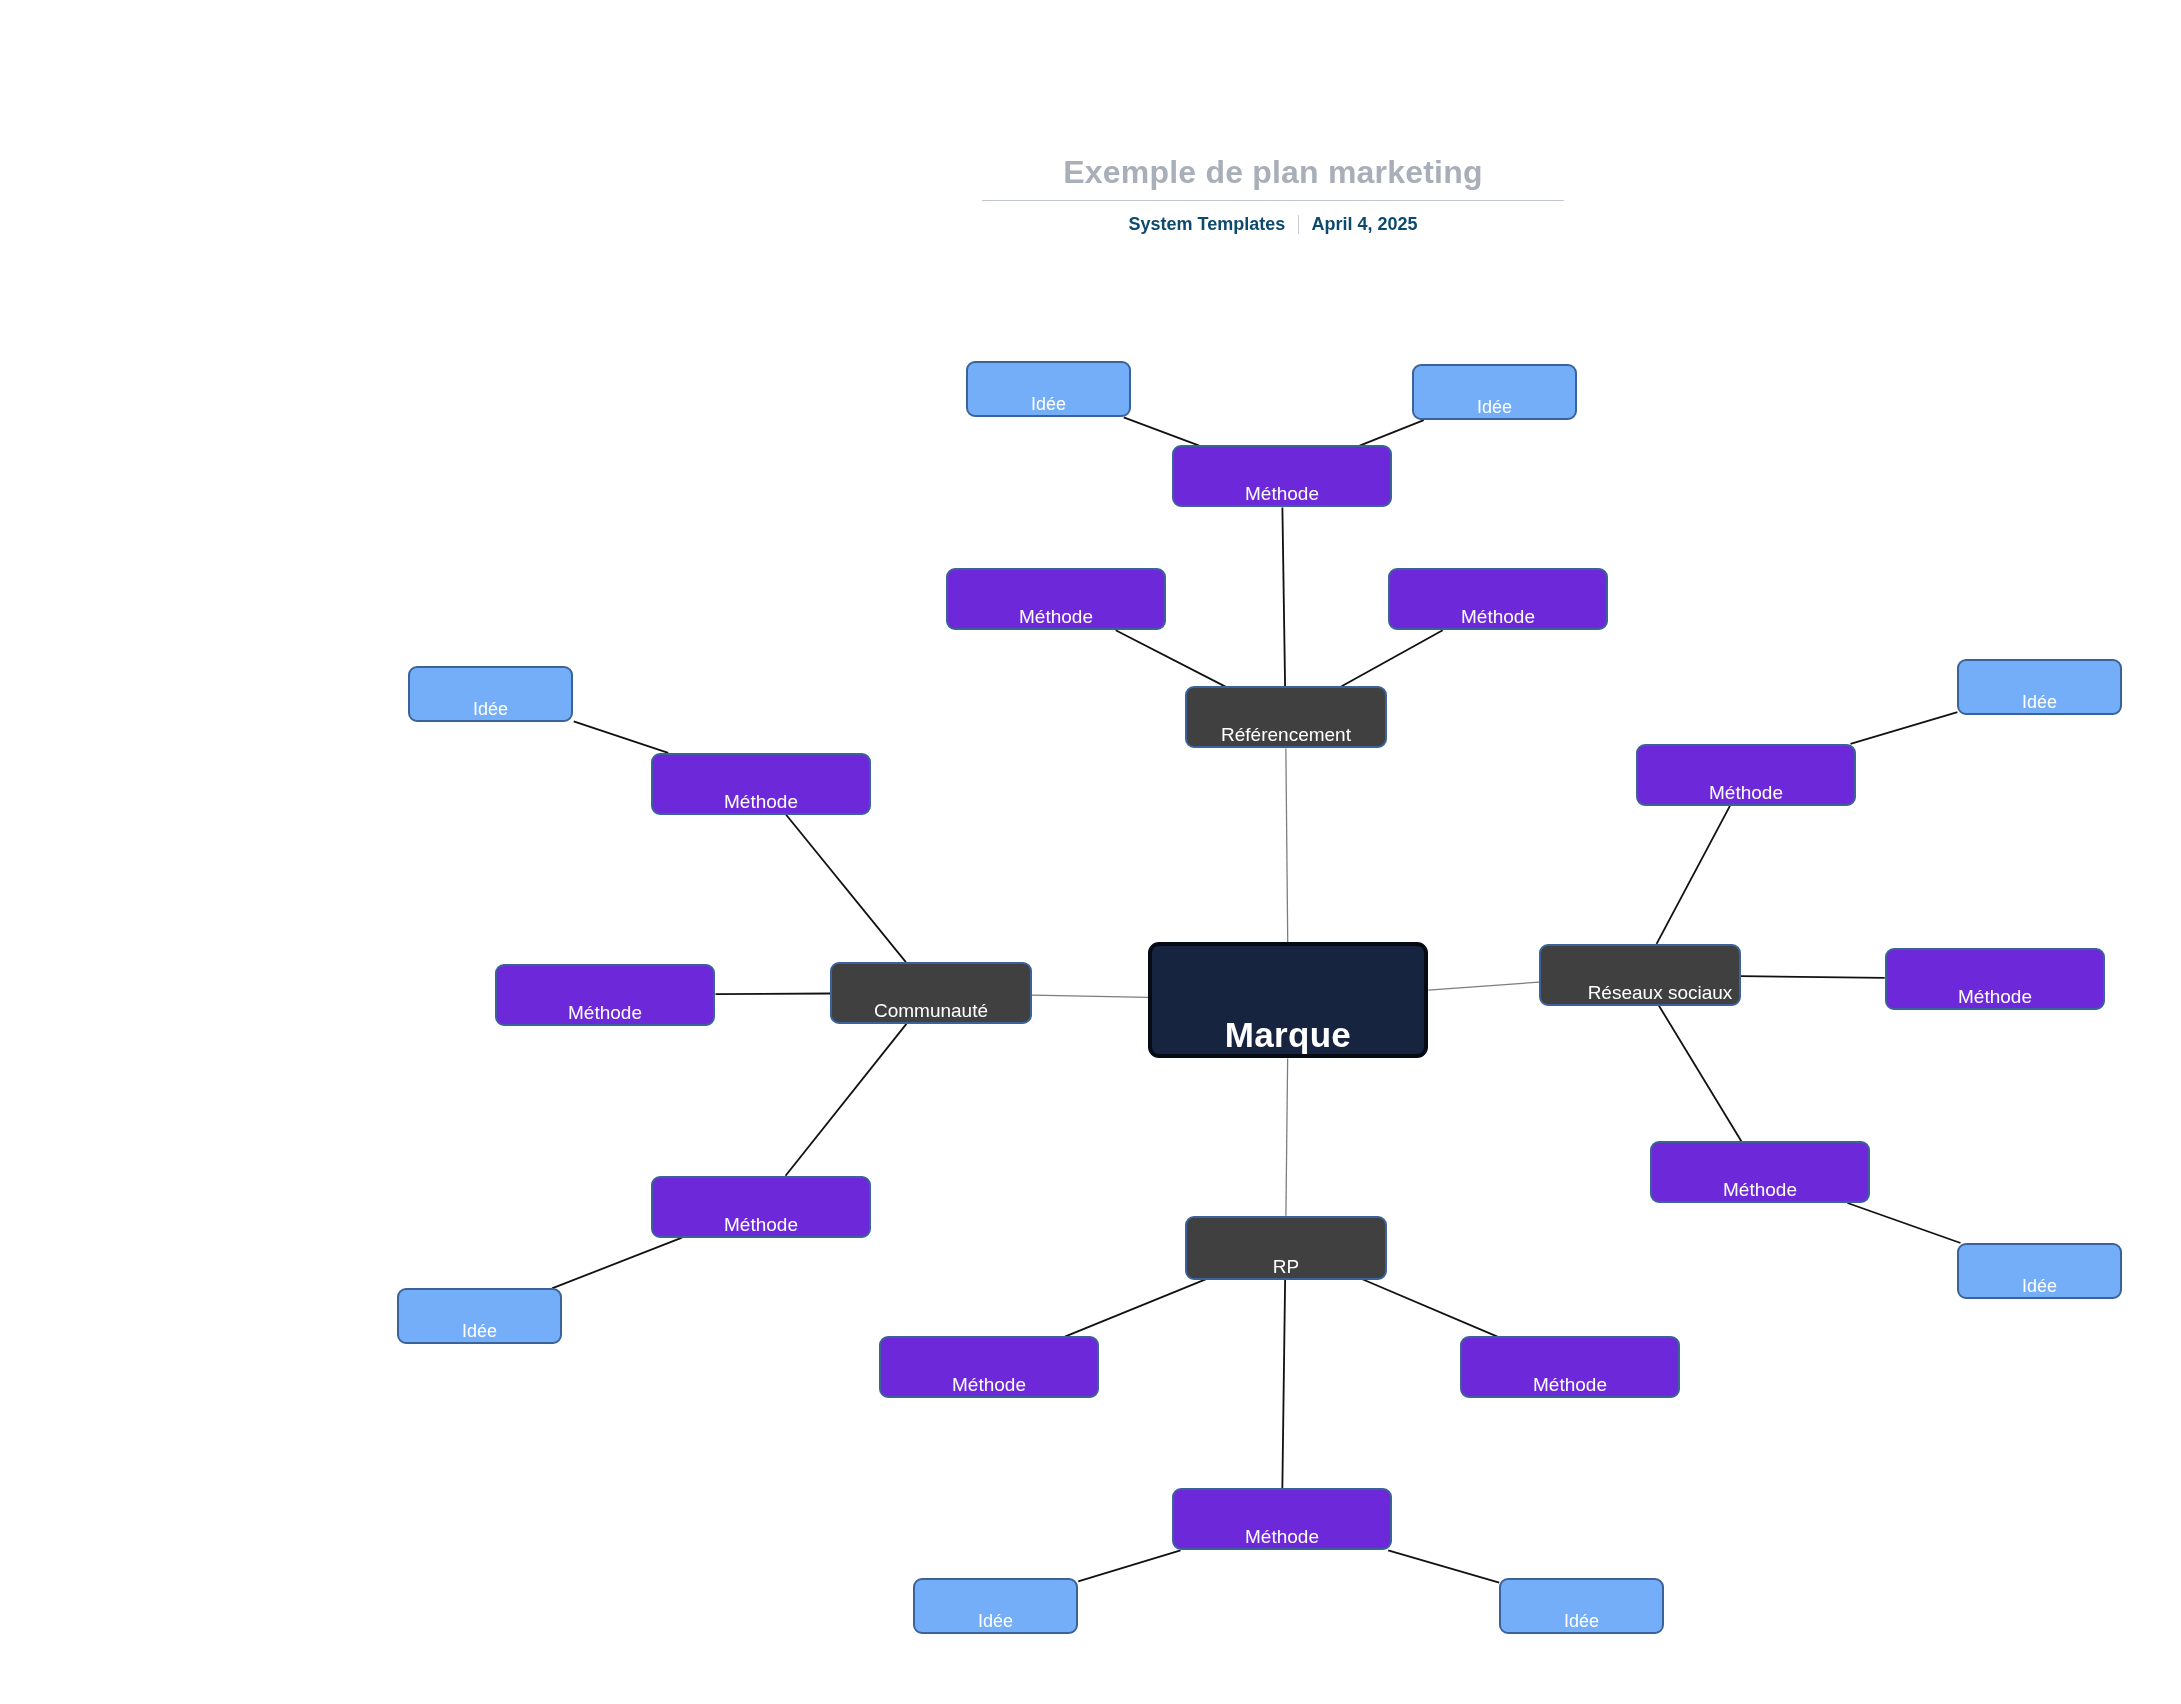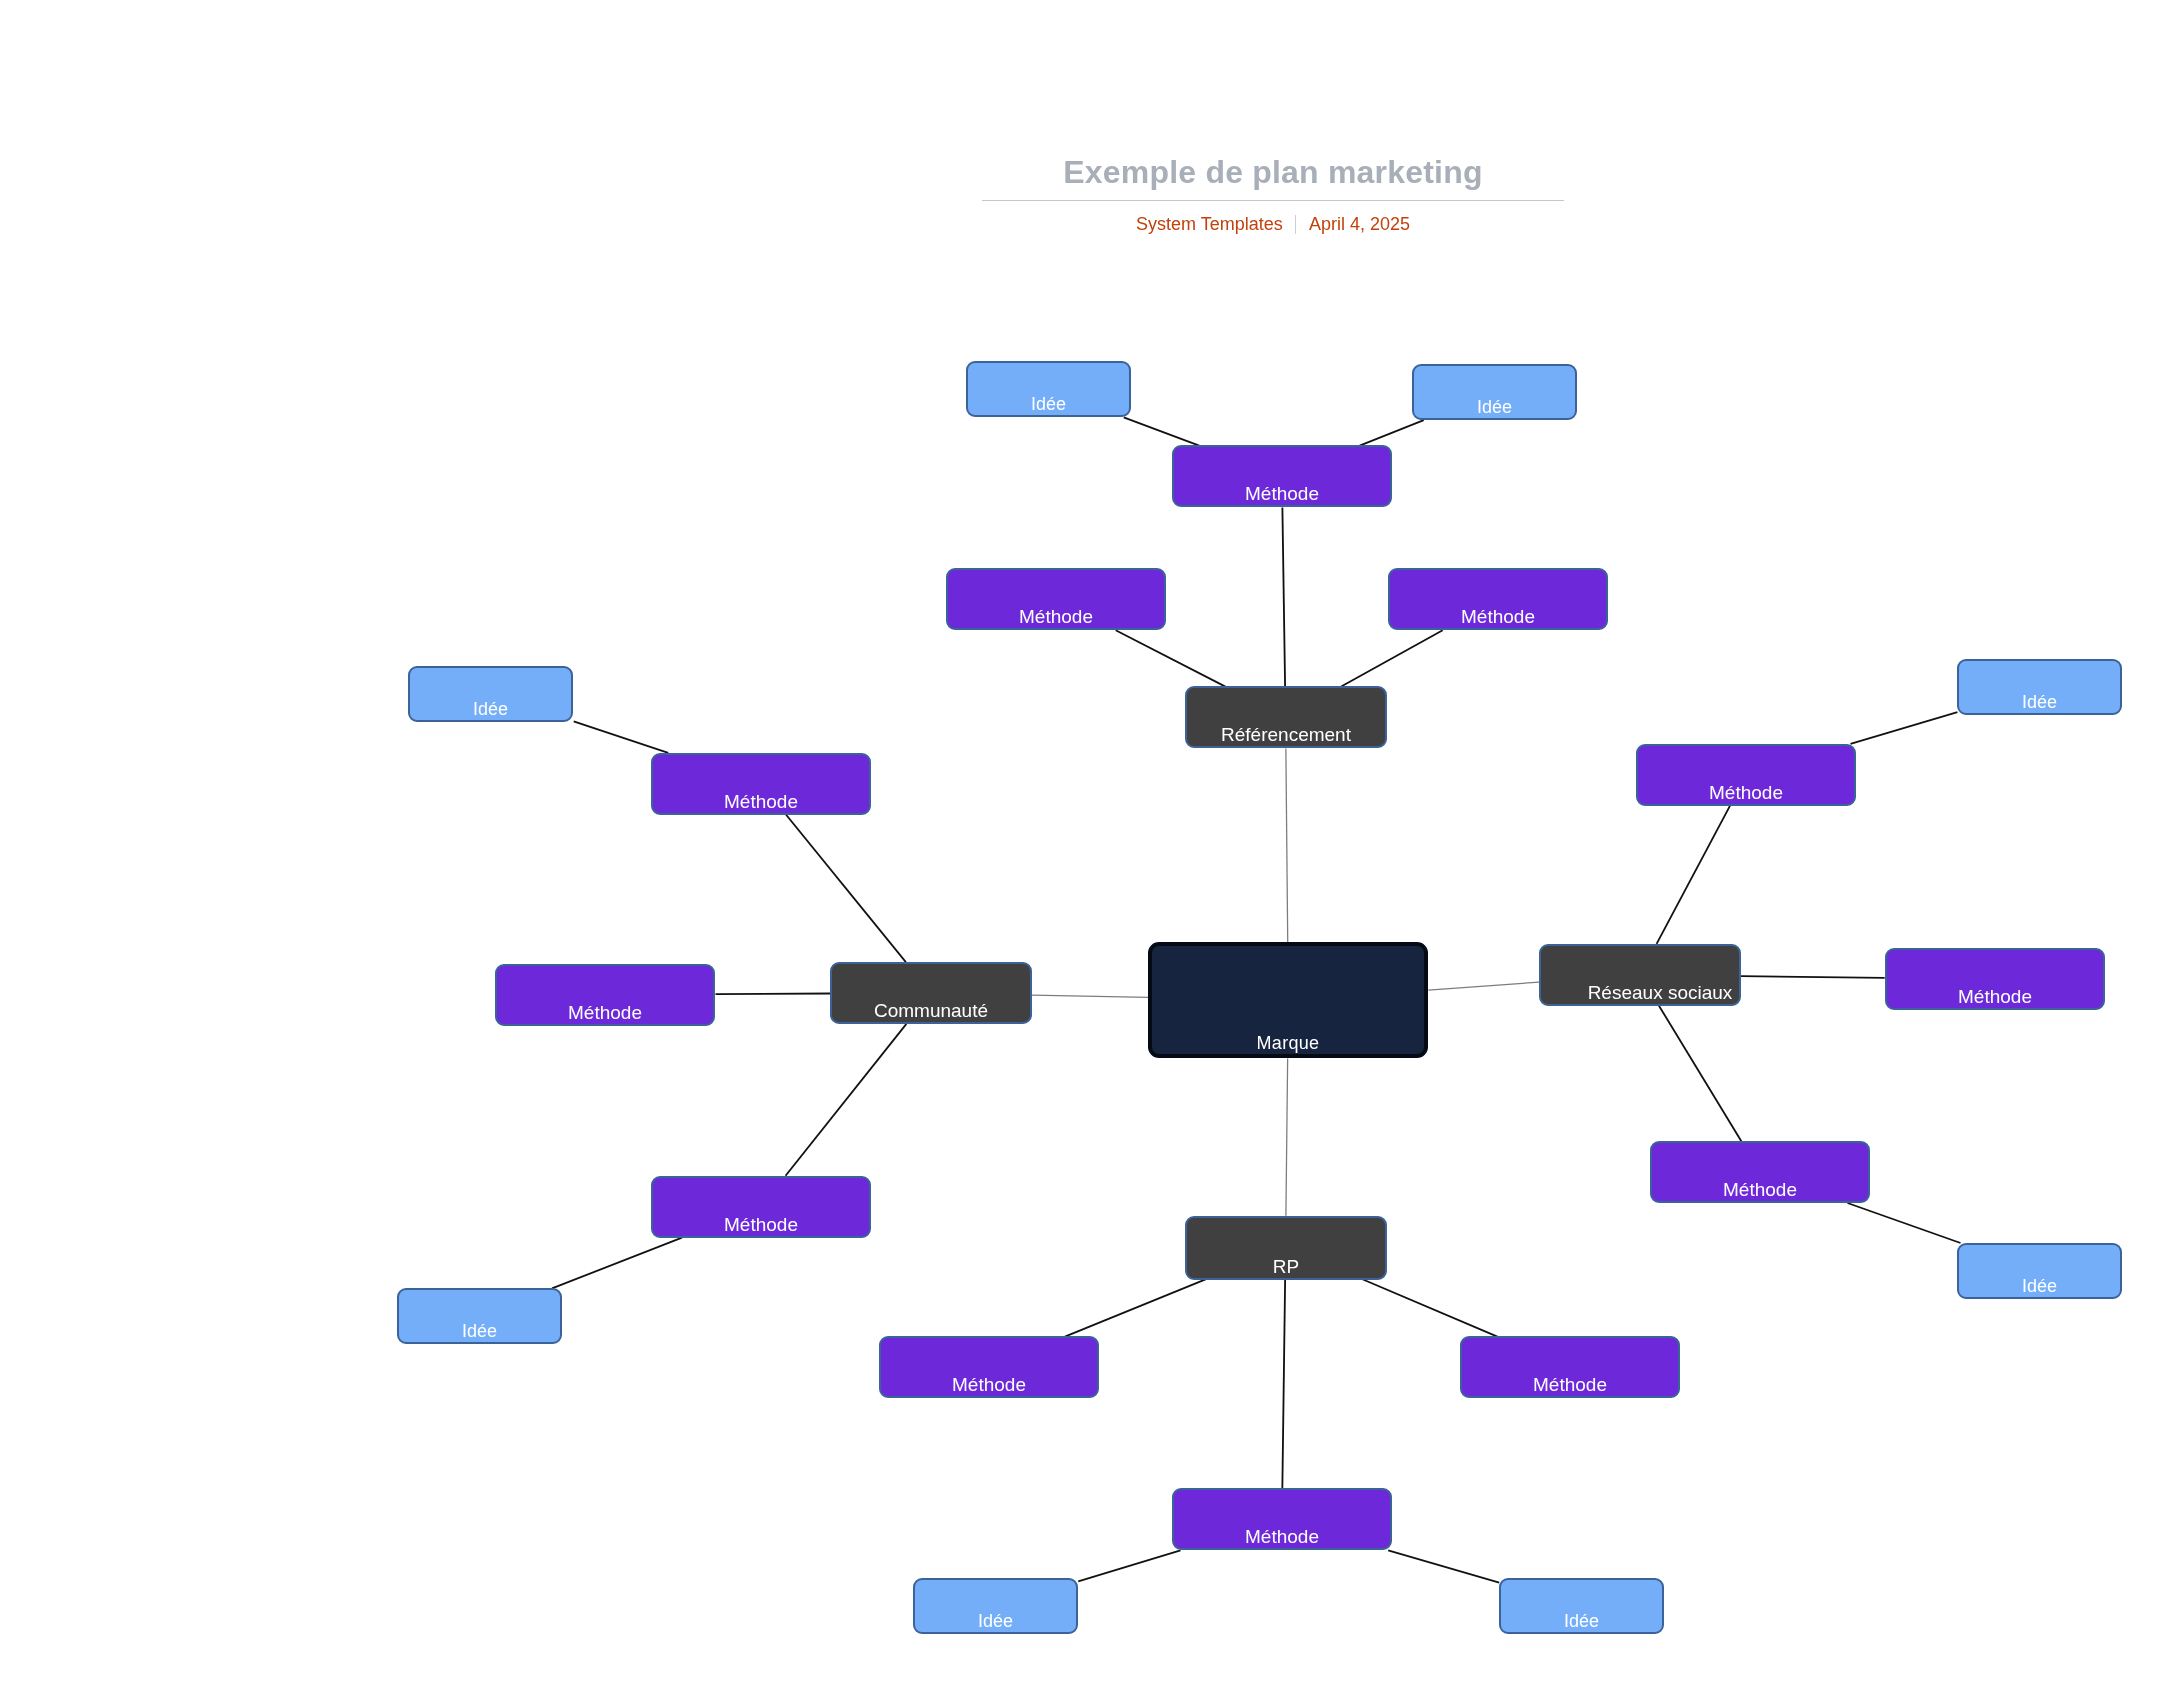--- a/index.html
+++ b/index.html
@@ -38,25 +38,26 @@
     color: #a9afb9;
     letter-spacing: 0.2px;
     line-height: 1.2;
     padding-bottom: 9px;
     border-bottom: 1.8px solid #c3c8d0;
     display: block;
   }
   #subtitle-row {
     margin-top: 12.7px;
     font-size: 18px;
-    color: #c2410c;
+    color: #0c4a6e;
     display: flex;
     justify-content: center;
     align-items: center;
     gap: 12.7px;
+    font-weight: bold;
   }
   #subtitle-divider {
     display: inline-block;
     width: 0.9px;
     height: 19px;
     background: #c9ced6;
   }
 
   
   #canvas {
@@ -92,22 +93,22 @@
     border-radius: 9px;
     border: 2.7px solid #3b6399;
     line-height: 1.1;
     white-space: nowrap;
   }
 
   .node.central {
     background: #16243f;
     border: 4.5px solid #050a14;
     border-radius: 11px;
-    font-size: 18px;
-    font-weight: normal;
+    font-size: 35px;
+    font-weight: bold;
     letter-spacing: 0.3px;
   }
   .node.branch {
     background: #404040;
     font-size: 19px;
   }
   .node.method {
     background: #6d28d9;
     font-size: 19px;
   }

